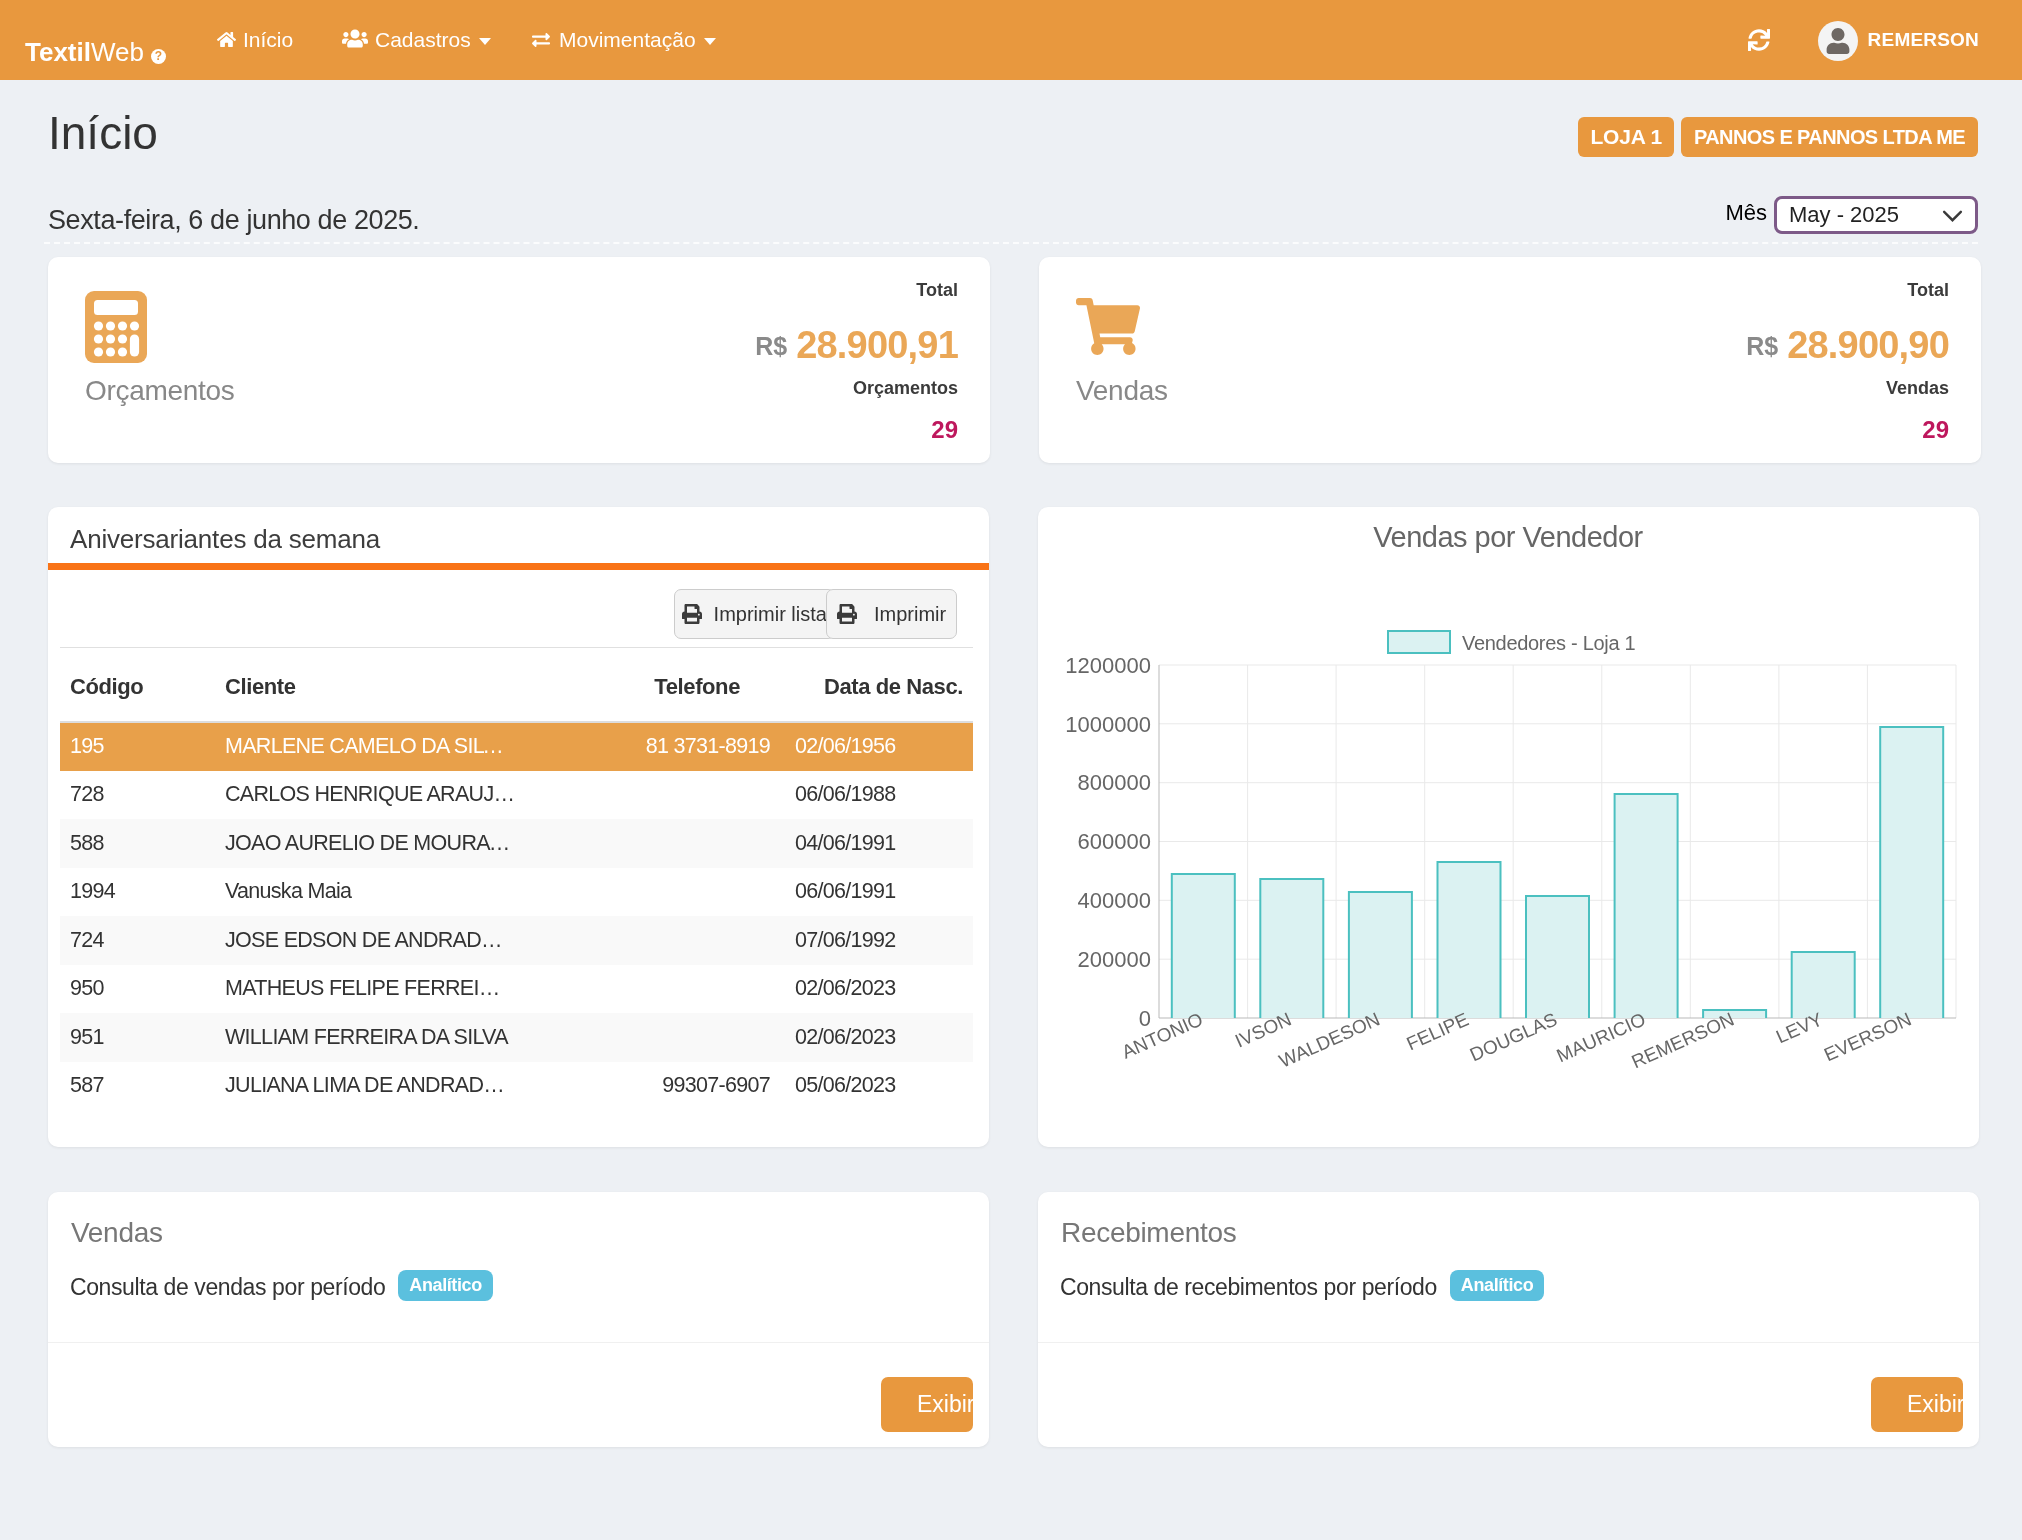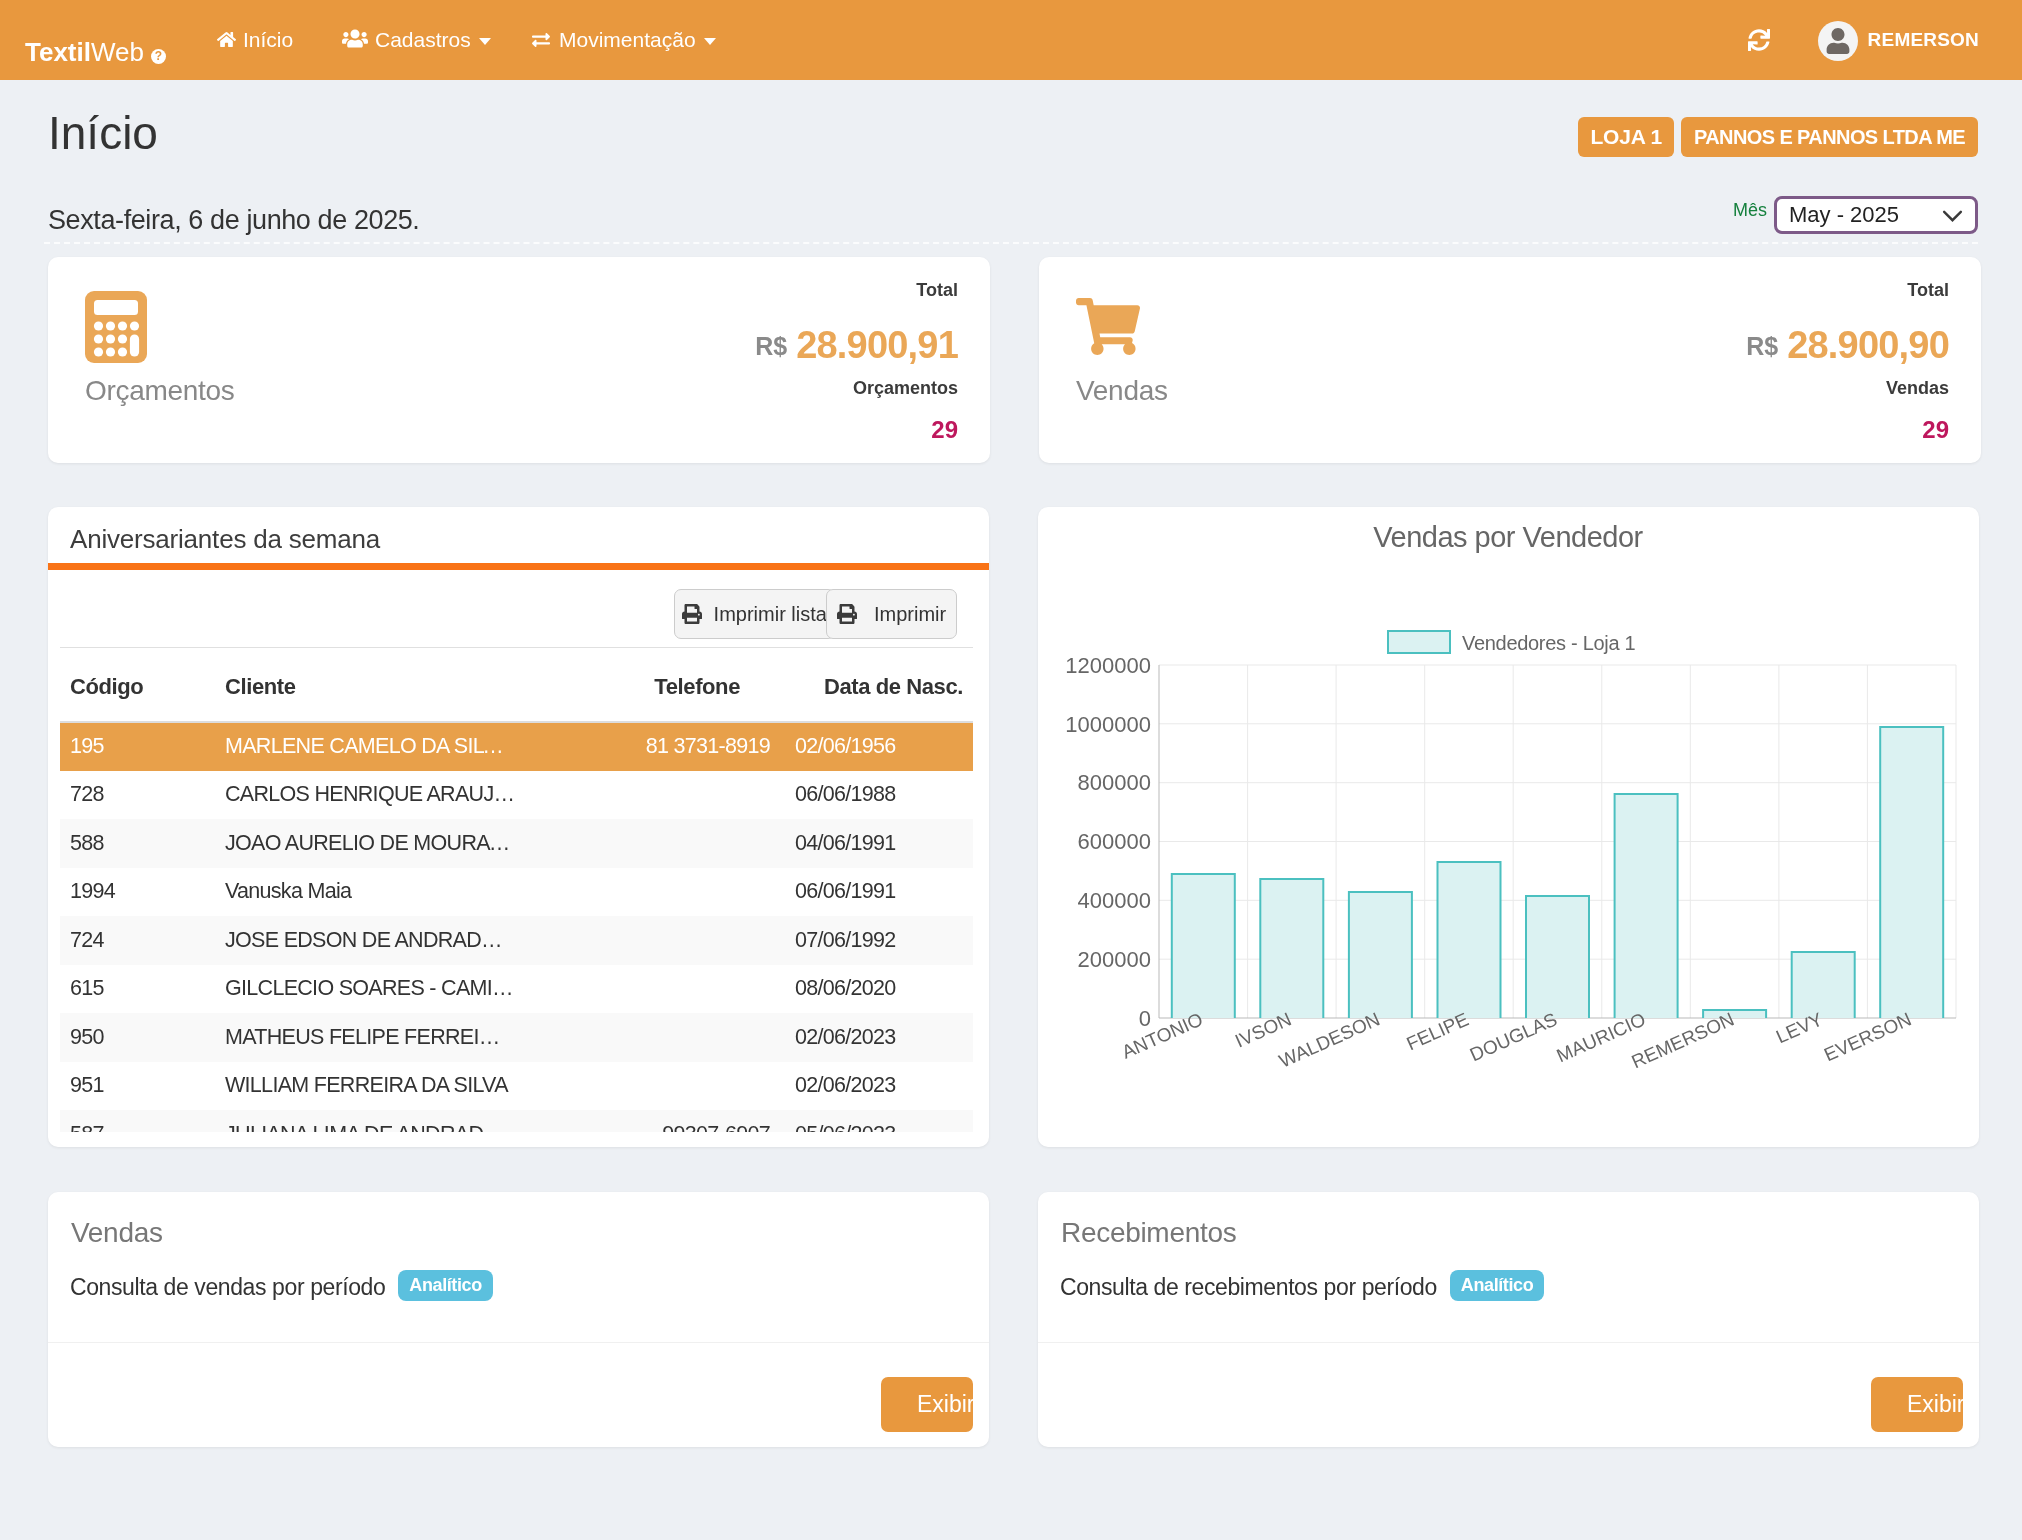--- a/index.html
+++ b/index.html
@@ -14,21 +14,21 @@
   .qbadge { display:inline-block; width:15px; height:15px; background:#fff; border-radius:50%; color:#e8983e; font-size:12px; font-weight:bold; text-align:center; line-height:15px; vertical-align:1px; margin-left:7px; }
   .nav-item { position:absolute; top:0; height:80px; color:#fff; font-size:21px; line-height:80px; white-space:nowrap; }
   .nav-item svg { vertical-align:-2px; margin-right:7px; }
   .caret { display:inline-block; width:0; height:0; border-left:6px solid transparent; border-right:6px solid transparent; border-top:7px solid #fff; margin-left:8px; vertical-align:2px; }
   #navR { position:absolute; right:0; top:0; width:400px; height:80px; color:#fff; }
   
   #h1 { position:absolute; left:48px; top:106px; font-size:46px; font-weight:400; color:#333; }
   #dateTxt { position:absolute; left:48px; top:205px; font-size:27px; color:#333; letter-spacing:-0.4px; }
   .topbtn { position:absolute; top:117px; height:40px; background:#e8983e; color:#fff; font-weight:bold; font-size:21px; line-height:40px; text-align:center; border-radius:6px; padding:0 16px; letter-spacing:-0.2px; white-space:nowrap; }
   #mesRow { position:absolute; top:196px; right:44px; height:40px; }
-  #mesLbl { position:absolute; right:211px; top:4px; font-size:18px; color:#15803d; }
+  #mesLbl { position:absolute; right:211px; top:4px; font-size:22px; color:#000000; }
   #mesSel { position:absolute; right:0; top:0; width:204px; height:38px; background:#fff; border:3px solid #7d5a88; border-radius:8px; font-size:22px; color:#222; line-height:32px; padding-left:12px; }
   #mesSel .chev { position:absolute; right:12px; top:11px; }
   #dash { position:absolute; top:242px; left:44px; width:1934px; border-top:2px dashed #fbfcfd; }
   
   .card { position:absolute; background:#fff; border-radius:10px; box-shadow:0 1px 3px rgba(0,0,0,0.07); }
   
   .big-lbl { position:absolute; left:37px; top:118px; font-size:28px; color:#888; letter-spacing:-0.3px; }
   .t-lbl { position:absolute; right:32px; top:280px; font-size:18px; font-weight:bold; color:#3b3b3b; }
   .t-num { position:absolute; right:32px; top:326px; font-size:38px; font-weight:bold; color:#eaa757; white-space:nowrap; letter-spacing:-0.8px; }
   .t-num .rs { font-size:25px; color:#8a8a8a; margin-right:9px; vertical-align:3px; letter-spacing:0; }
@@ -180,26 +180,20 @@
             <td class="tc"></td>
             <td class="tr">06/06/1991</td>
           </tr>
         <tr>
             <td>724</td>
             <td>JOSE EDSON DE ANDRADE SOUZA</td>
             <td class="tc"></td>
             <td class="tr">07/06/1992</td>
           </tr>
         <tr>
-            <td>615</td>
-            <td>GILCLECIO SOARES - CAMILA</td>
-            <td class="tc"></td>
-            <td class="tr">08/06/2020</td>
-          </tr>
-        <tr>
             <td>950</td>
             <td>MATHEUS FELIPE FERREIRA LIMA</td>
             <td class="tc"></td>
             <td class="tr">02/06/2023</td>
           </tr>
         <tr>
             <td>951</td>
             <td>WILLIAM FERREIRA DA SILVA</td>
             <td class="tc"></td>
             <td class="tr">02/06/2023</td>

